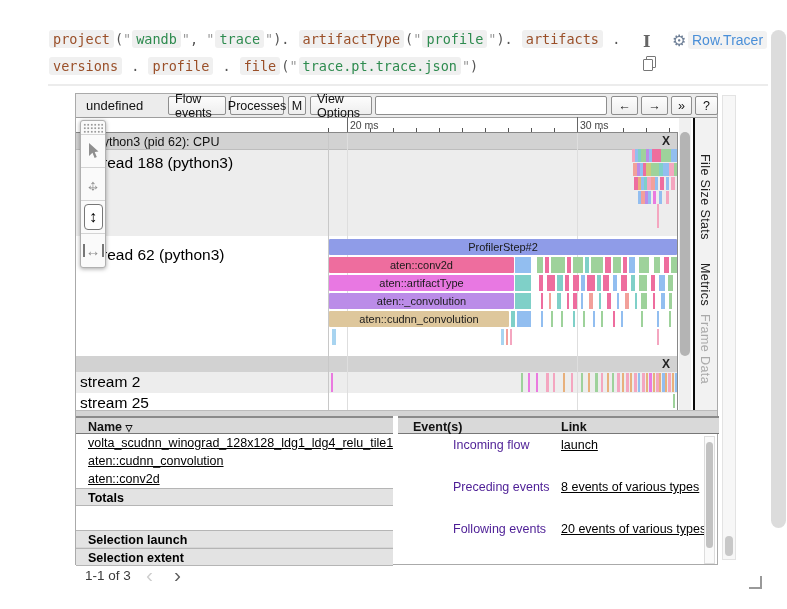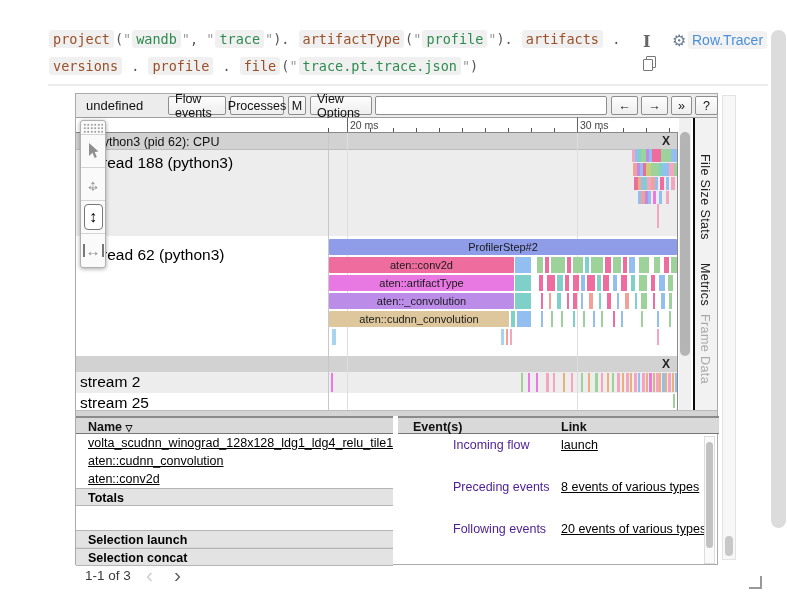--- a/index.html
+++ b/index.html
@@ -379,21 +379,21 @@
       <span style="padding-left:12px">Name</span>
       <span style="font-size:9px;">▽</span>
     </div>
     <div id="name-links">
         <div class="tbl-row" style="top: 18px;"><a href="#">volta_scudnn_winograd_128x128_ldg1_ldg4_relu_tile148</a></div>
         <div class="tbl-row" style="top: 36px;"><a href="#">aten::cudnn_convolution</a></div>
         <div class="tbl-row" style="top: 54px;"><a href="#">aten::conv2d</a></div>
       </div>
     <div class="tbl-row gray-row" id="row-totals">Totals</div>
     <div class="tbl-row gray-row" id="row-selstart">Selection launch</div>
-    <div class="tbl-row gray-row" id="row-selext">Selection concat</div>
+    <div class="tbl-row gray-row" id="row-selext">Selection extent</div>
   </div>
 
   <div id="panel-right">
     <div class="tbl-header">
       <span style="padding-left:15px">Event(s)</span>
       <span style="position:absolute;left:163px">Link</span>
     </div>
     <div id="event-rows">
         <div class="ev-label" style="top: 22px;">Incoming flow</div>
         <div class="ev-link" style="top: 22px;"><a href="#">launch</a></div>

